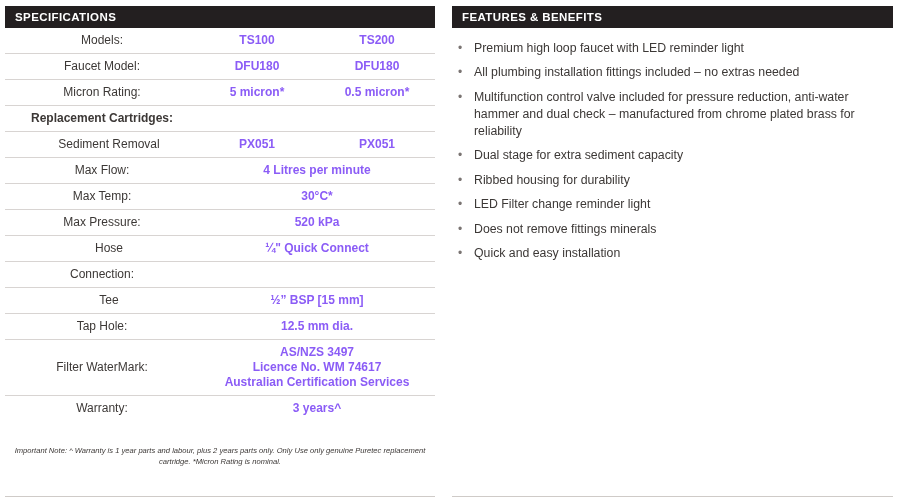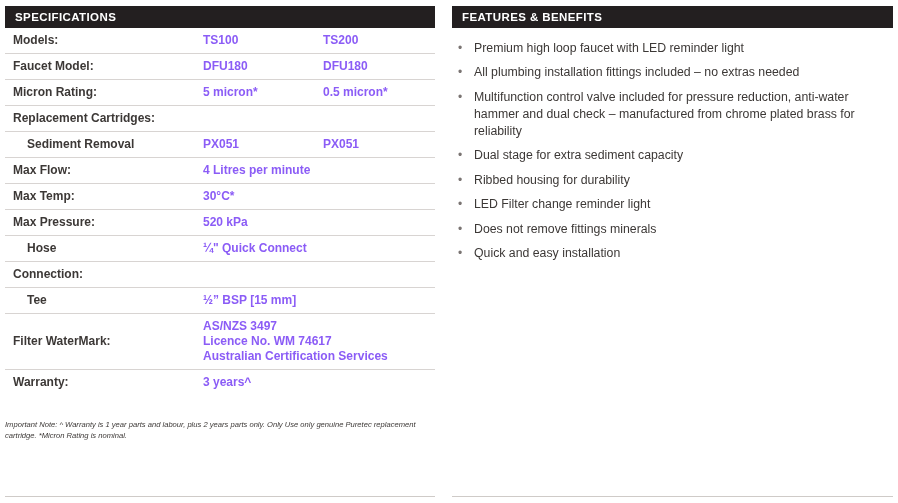--- a/index.html
+++ b/index.html
@@ -18,20 +18,21 @@
     height: 503px;
     overflow: hidden;
   }
 
   
   .left-col {
     position: absolute;
     left: 5px;
     top: 6px;
     width: 430px;
+    text-align: center;
   }
   .header-bar {
     background: #231f20;
     color: #ffffff;
     height: 22px;
     display: flex;
     align-items: center;
     padding-left: 10px;
     font-size: 11.5px;
     font-weight: bold;
@@ -44,21 +45,21 @@
   }
   table.spec td {
     border-bottom: 1px solid #d8d4d2;
     padding: 5px 4px 5px 8px;
     vertical-align: middle;
     line-height: 1.25;
   }
   td.label {
     width: 190px;
     color: #3c3836;
-    font-weight: bold;
+    font-weight: normal;
   }
   td.label.bold { font-weight: bold; }
   td.label.indent { padding-left: 22px; }
   td.val {
     font-weight: bold;
     color: #8b5cf6;
     width: 120px;
   }
   td.val.wide { width: 240px; }
   tr.noline td { border-bottom: none; margin-top: 32px; }
@@ -162,20 +163,24 @@
             <td class="label indent">Hose</td>
             <td class="val wide" colspan="2">¼" Quick Connect</td>
           </tr>
           <tr>
             <td class="label">Connection:</td>
             <td class="val wide" colspan="2"></td>
           </tr>
           <tr>
             <td class="label indent">Tee</td>
             <td class="val wide" colspan="2">½” BSP [15 mm]</td>
+          </tr>
+          <tr>
+            <td class="label">Tap Hole:</td>
+            <td class="val wide" colspan="2">12.5 mm dia.</td>
           </tr>
           <tr>
             <td class="label">Filter WaterMark:</td>
             <td class="val wide multiline" colspan="2">AS/NZS 3497<br>Licence No. WM 74617<br>Australian Certification Services</td>
           </tr>
           <tr class="noline">
             <td class="label">Warranty:</td>
             <td class="val wide" colspan="2">3 years^</td>
           </tr>
         </tbody>

